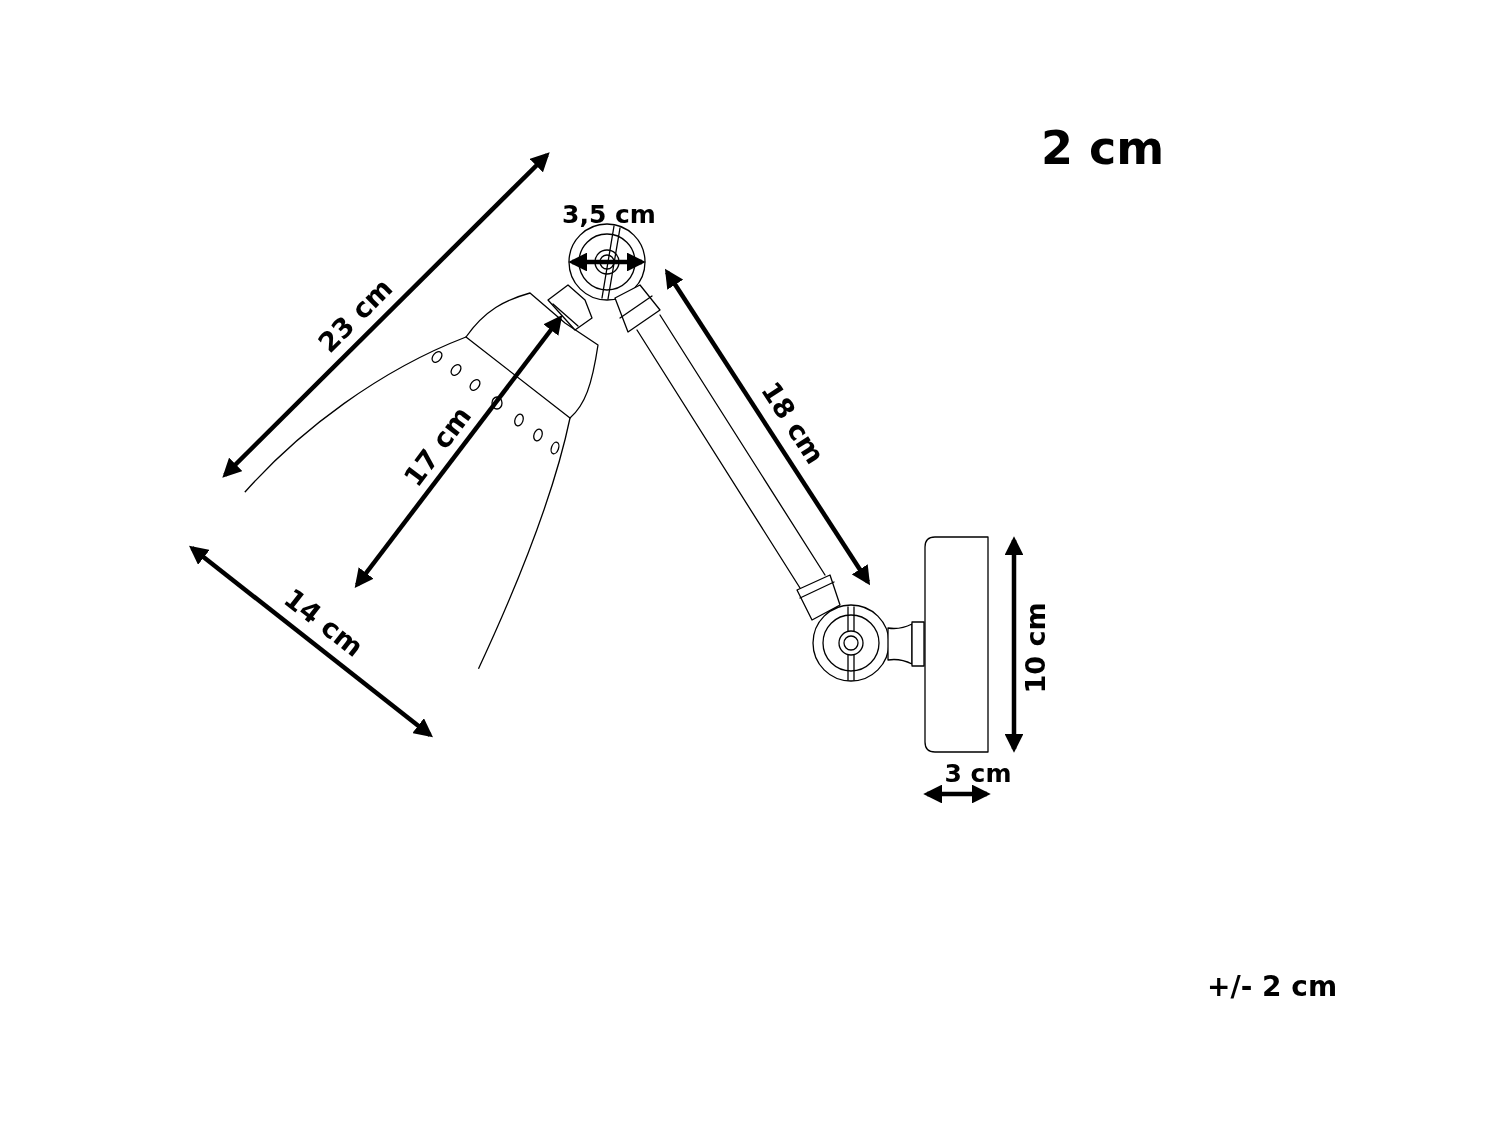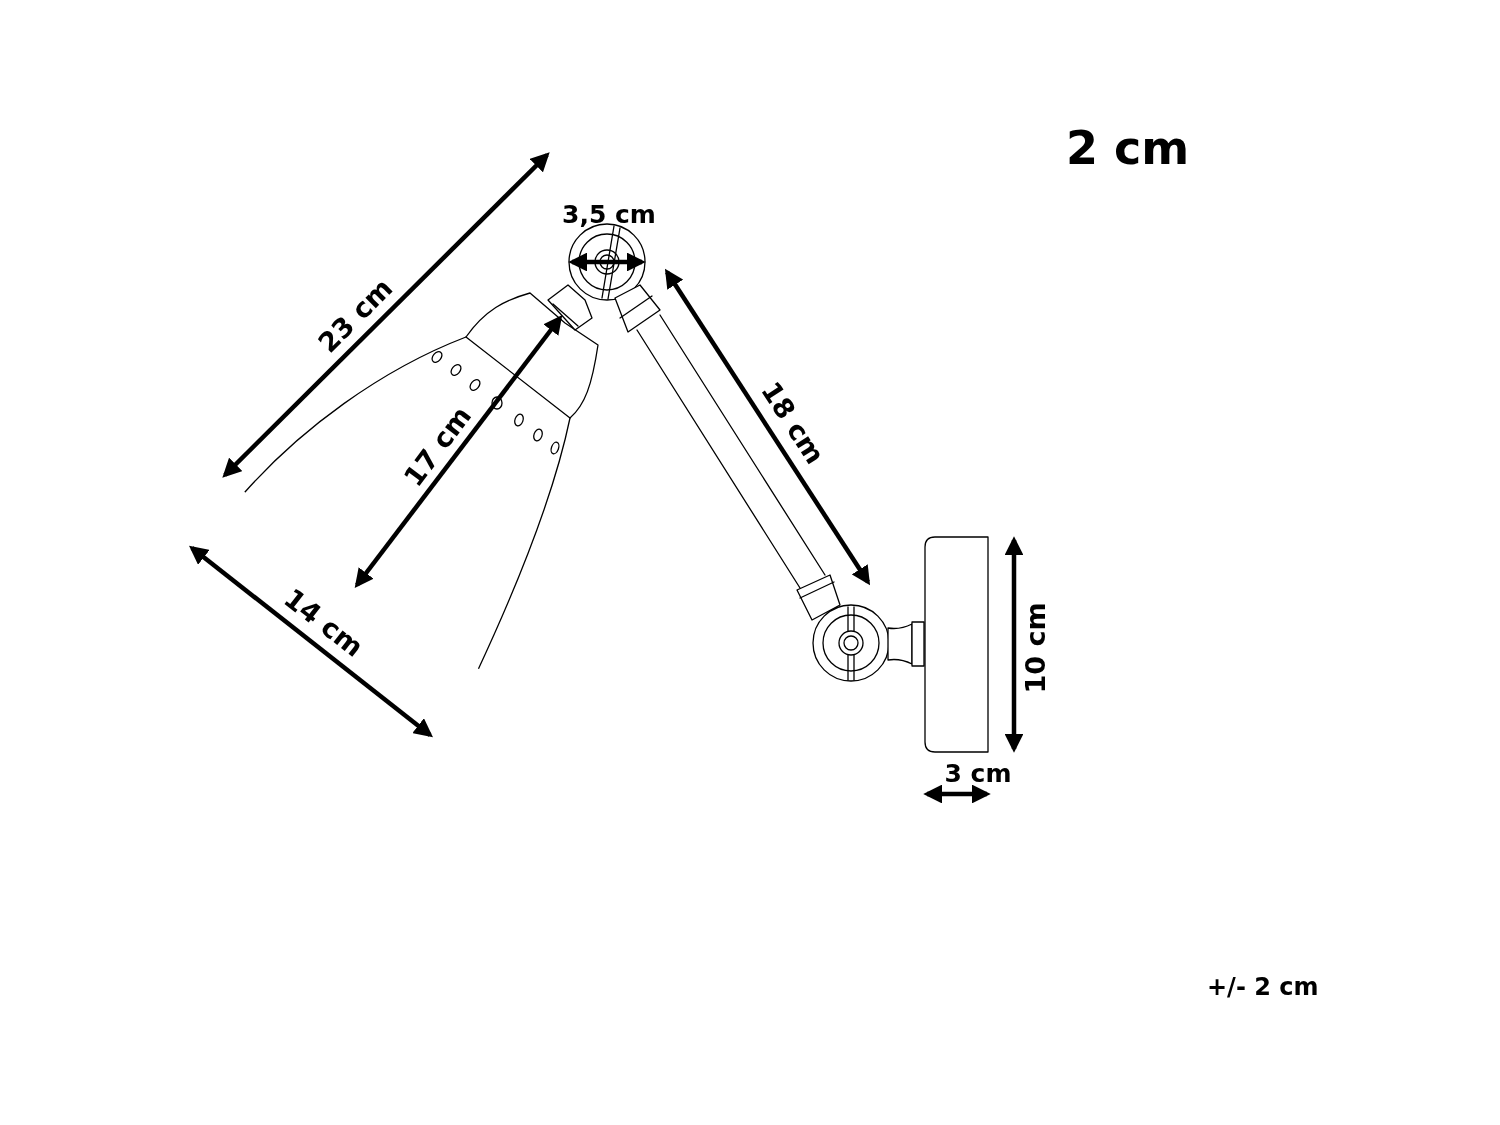--- a/index.html
+++ b/index.html
@@ -88,15 +88,15 @@
 
     <text class="lbl" font-size="27" text-anchor="middle" transform="translate(362,322) rotate(-45)">23 cm</text>
     <text class="lbl" font-size="27" text-anchor="middle" transform="translate(445,452) rotate(-53)">17 cm</text>
     <text class="lbl" font-size="27" text-anchor="middle" transform="translate(318,630) rotate(38)">14 cm</text>
     <text class="lbl" font-size="25" text-anchor="middle" x="609" y="223">3,5 cm</text>
     <text class="lbl" font-size="27" text-anchor="middle" transform="translate(785,428) rotate(57)">18 cm</text>
     <text class="lbl" font-size="27" text-anchor="middle" transform="translate(1045,648) rotate(-90)">10 cm</text>
     <text class="lbl" font-size="25" text-anchor="middle" x="978" y="782">3 cm</text>
   </svg>
 
-  <div class="title-label" style="left:1066px; top:120px; font-size:46px; line-height:56px;">2 cm</div>
-  <div class="title-label" style="left:1207px; top:972px; font-size:24px; line-height:30px;">+/- 2 cm</div>
+  <div class="title-label" style="left:1041px; top:120px; font-size:46px; line-height:56px;">2 cm</div>
+  <div class="title-label" style="left:1207px; top:972px; font-size:28px; line-height:30px;">+/- 2 cm</div>
 </div>
 
 </body></html>

